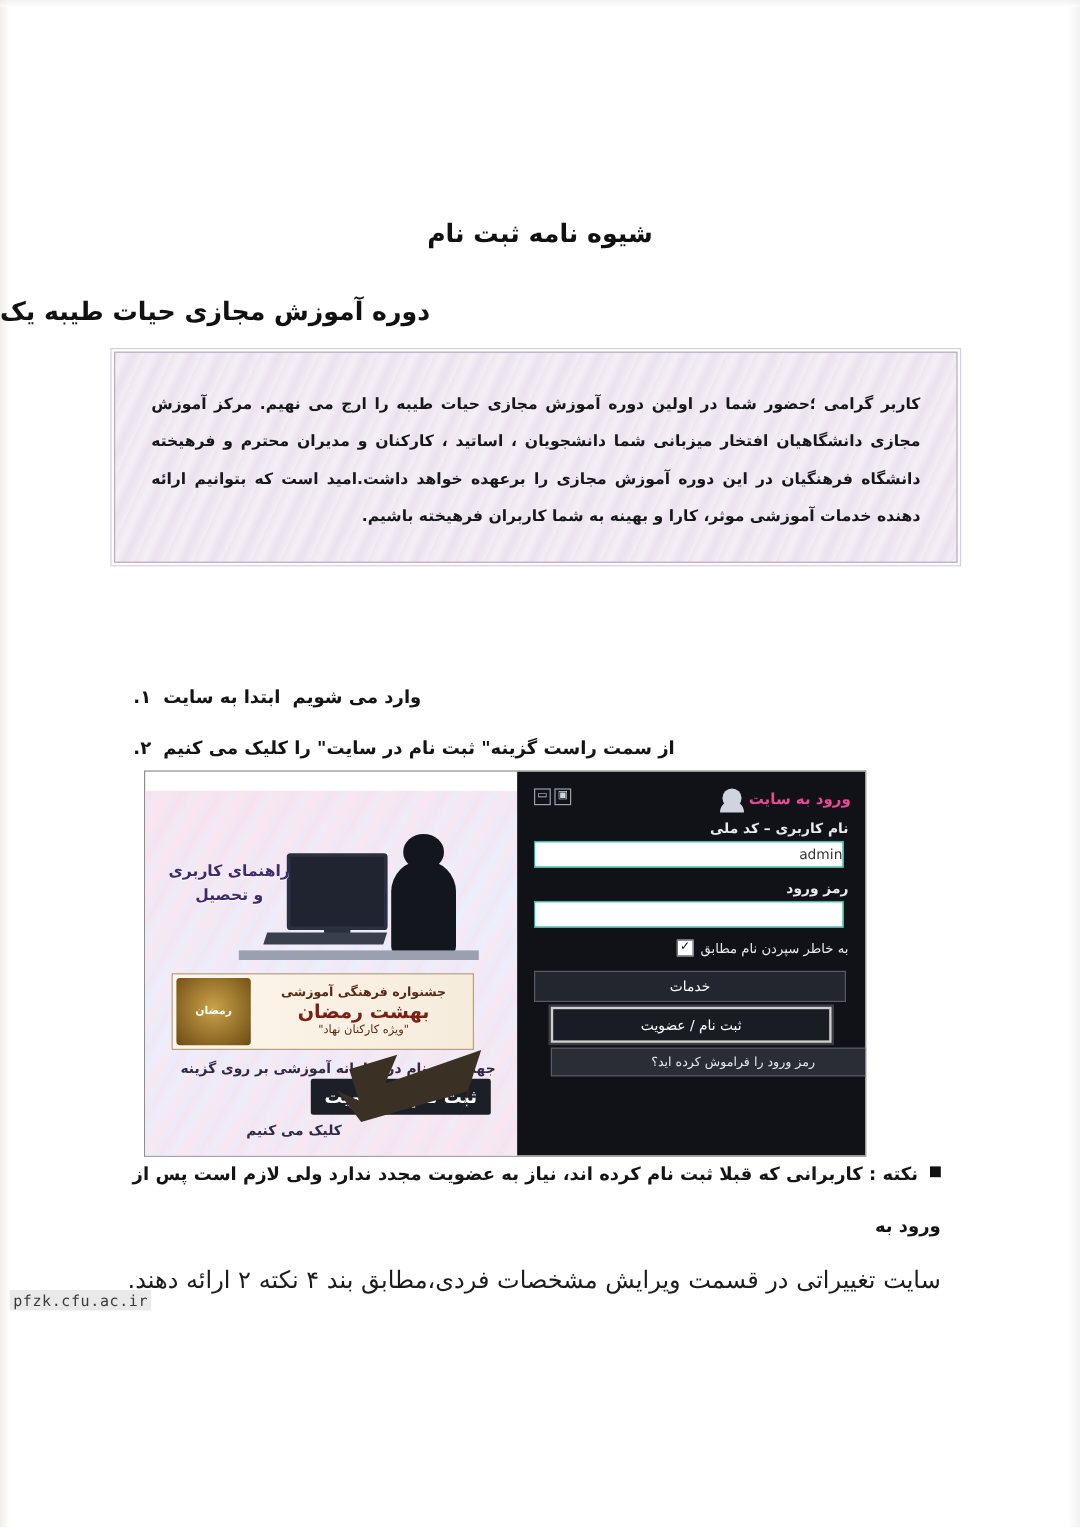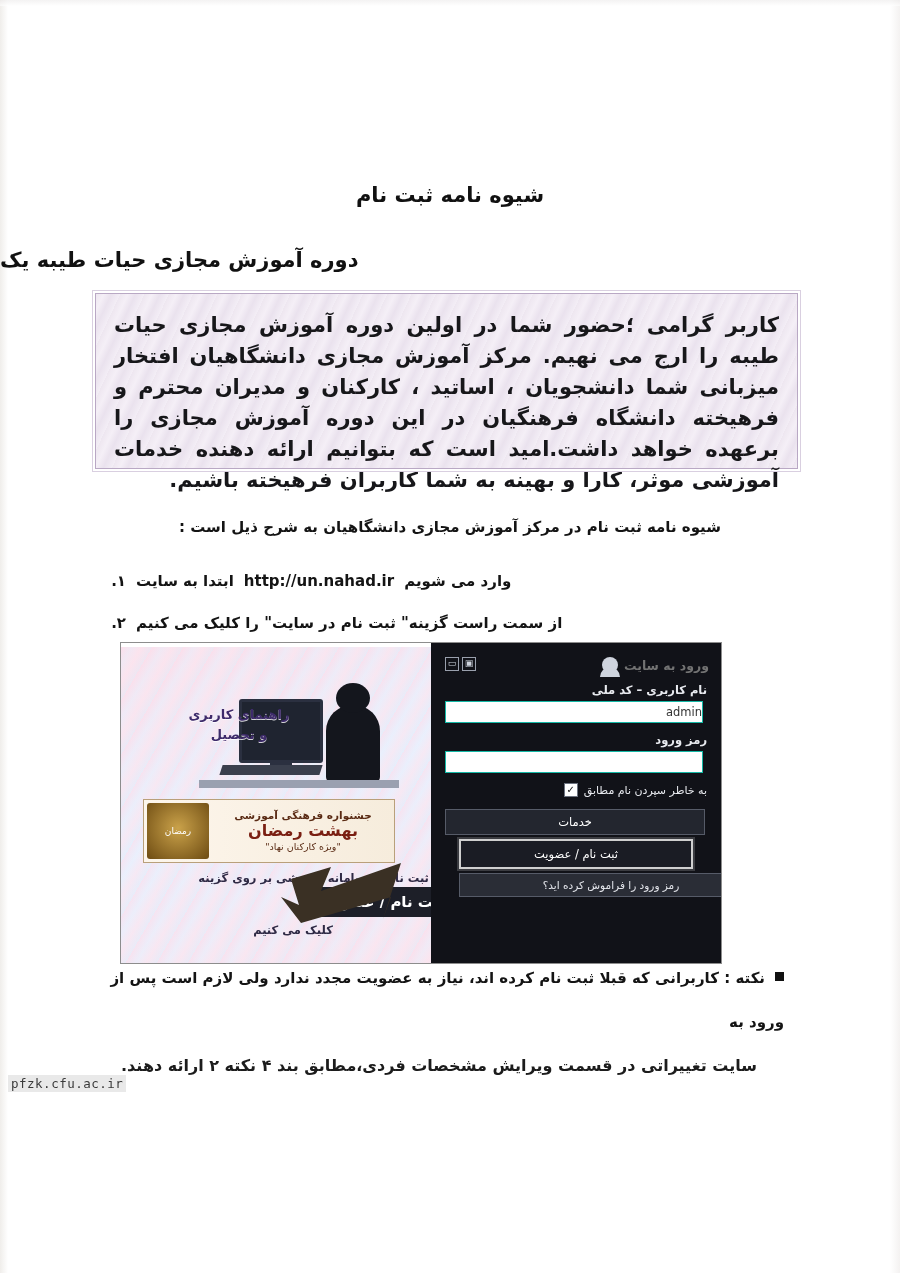--- a/index.html
+++ b/index.html
@@ -39,22 +39,22 @@
     box-sizing:border-box;
     border:1px solid #b9a8c4;
     outline:1px solid #d9cfe0;
     outline-offset:2px;
     background:
       repeating-linear-gradient(115deg, rgba(236,228,238,.75) 0px, rgba(246,240,247,.55) 7px, rgba(231,222,235,.75) 14px, rgba(243,237,245,.5) 22px),
       #f3eef6;
     padding:16px 18px 10px 18px;
   }
   .intro-box p{
-    margin:0;
-    font-size:21px;
+    margin:12px;
+    font-size:13px;
     font-weight:bold;
     line-height:31px;
     text-align:justify;
     color:#17171a;
   }
 
   .lead{
     position:absolute;top:518px;left:0;width:900px;
     text-align:center;
     font-size:15px;font-weight:bold;
@@ -74,25 +74,24 @@
   .url{direction:ltr;unicode-bidi:embed;font-family:"DejaVu Sans","Liberation Sans",sans-serif;}
 
   
   .figure{
     position:absolute;top:642px;left:120px;width:600px;height:320px;
     border:1px solid #8d8d8d;
     background:#ffffff;
     overflow:hidden;
   }
   .fig-left{
-    position:absolute;top:4px;left:0;width:310px;height:320px;
+    position:absolute;top:16px;left:0;width:310px;height:320px;
     background:
       repeating-linear-gradient(120deg, rgba(255,222,236,.55) 0px, rgba(236,242,255,.45) 9px, rgba(255,230,240,.6) 18px, rgba(228,238,252,.4) 27px),
       linear-gradient(160deg,#f7dfe9,#e7eefb 45%,#f6e2ec);
-    padding-left: 48px;
   }
   .fig-right{
     position:absolute;top:0;right:0;width:290px;height:320px;
     background:#111218;
   }
   .fig-divider{position:absolute;top:0;left:310px;width:2px;height:320px;background:#b9b9c0;}
 
   
   .monitor{
     position:absolute;top:52px;left:118px;width:78px;height:58px;
@@ -117,20 +116,21 @@
   }
   .banner .b-text{flex:1;text-align:center;line-height:16px;color:#5a2b14;}
   .banner .b1{font-size:10.5px;font-weight:bold;}
   .banner .b2{font-size:16px;font-weight:bold;color:#7a1f12;}
   .banner .b3{font-size:9.5px;}
   .banner .b-logo{
     width:62px;height:56px;margin:0 3px;
     background:radial-gradient(circle at 50% 45%,#caa24a,#6d4b12);
     color:#fff;font-size:9px;display:flex;align-items:center;justify-content:center;text-align:left;
     border-radius:3px;
+    font-weight:bold;
   }
   .cta-line{
     position:absolute;top:224px;right:18px;width:278px;text-align:right;
     font-size:11.5px;font-weight:bold;color:#2f2a45;
   }
   .cta-btn{
     position:absolute;top:240px;right:22px;width:150px;height:30px;
     background:#1d1f28;color:#fff;font-size:15px;font-weight:bold;
     display:flex;align-items:center;justify-content:center;border-radius:2px;
   }
@@ -138,21 +138,21 @@
     position:absolute;top:276px;right:96px;width:180px;text-align:center;
     font-size:11.5px;font-weight:bold;color:#2f2a45;
   }
   .arrow{
     position:absolute;top:210px;left:150px;width:130px;height:70px;
   }
 
   
   .lp-head{
     position:absolute;top:14px;right:12px;display:flex;flex-direction:row-reverse;align-items:center;gap:6px;
-    color:#737373;font-size:12.5px;font-weight:bold;
+    color:#ec4899;font-size:12.5px;font-weight:bold;
   }
   .lp-head .user-ico{width:16px;height:16px;border-radius:50%;background:#cfd4de;position:relative;}
   .lp-head .user-ico:after{content:"";position:absolute;bottom:-4px;left:-2px;width:20px;height:10px;border-radius:10px 10px 0 0;background:#cfd4de;}
   .lp-ctrl{
     position:absolute;top:14px;left:14px;display:flex;gap:3px;
   }
   .lp-ctrl span{width:12px;height:12px;border:1px solid #9aa0ad;color:#cfd4de;font-size:9px;line-height:10px;text-align:center;}
   .lp-label{position:absolute;right:14px;color:#e8eaef;font-size:11.5px;font-weight:bold;}
   .lp-input{
     position:absolute;left:14px;width:258px;height:22px;background:#fff;border:1px solid #14b8a6;
@@ -184,21 +184,21 @@
     display:flex;align-items:center;justify-content:center;padding-left:36px;
   }
 
   
   .note{
     position:absolute;top:956px;right:116px;width:690px;
     font-size:15px;font-weight:bold;color:#141414;line-height:44px;
     text-align:right;
   }
   .note .bullet{display:inline-block;width:9px;height:9px;background:#111;margin-left:10px;vertical-align:2px;}
-  .note-l2{position:absolute;top:1044px;right:116px;width:690px;text-align:center;font-size:16px;font-weight:bold;line-height:44px;}
+  .note-l2{position:absolute;top:1044px;right:116px;width:690px;text-align:right;font-size:20px;font-weight:normal;line-height:44px;}
 
   .watermark{
     position:absolute;bottom:10px;left:8px;
     font-family:"DejaVu Sans Mono","Liberation Mono",monospace;
     font-size:12.5px;color:#3a3a3a;letter-spacing:.5px;
     background:#e9e9e9;padding:1px 3px;
   }
 </style>
 </head>
 <body>
@@ -208,27 +208,25 @@
   <div class="scan-edge-right"></div>
   <div class="scan-edge-top"></div>
 
   <h1 class="title1">شیوه نامه ثبت نام</h1>
   <h2 class="title2">دوره آموزش مجازی حیات طیبه یک</h2>
 
   <div class="intro-box">
     <p>کاربر گرامی ؛حضور شما در اولین دوره آموزش مجازی حیات طیبه را ارج می نهیم. مرکز آموزش مجازی دانشگاهیان افتخار میزبانی شما دانشجویان ، اساتید ، کارکنان و مدیران محترم و فرهیخته دانشگاه فرهنگیان در این دوره آموزش مجازی را برعهده خواهد داشت.امید است که بتوانیم ارائه دهنده خدمات آموزشی موثر، کارا و بهینه به شما کاربران فرهیخته باشیم.</p>
   </div>
 
-  <div class="lead">شیوه نامه ثبت نام در مرکز آموزش مجازی دانشگاهیان به شرح ذیل است :</div>
 
   <ol class="steps">
     <li>
       <span class="num">۱.</span>
       <span>ابتدا به سایت</span>
-      <span class="url">http://un.nahad.ir</span>
       <span>وارد می شویم</span>
     </li>
     <li>
       <span class="num">۲.</span>
       <span>از سمت راست گزینه" ثبت نام در سایت" را کلیک می کنیم</span>
     </li>
   </ol>
 
   <div class="figure">
     <div class="fig-left">

